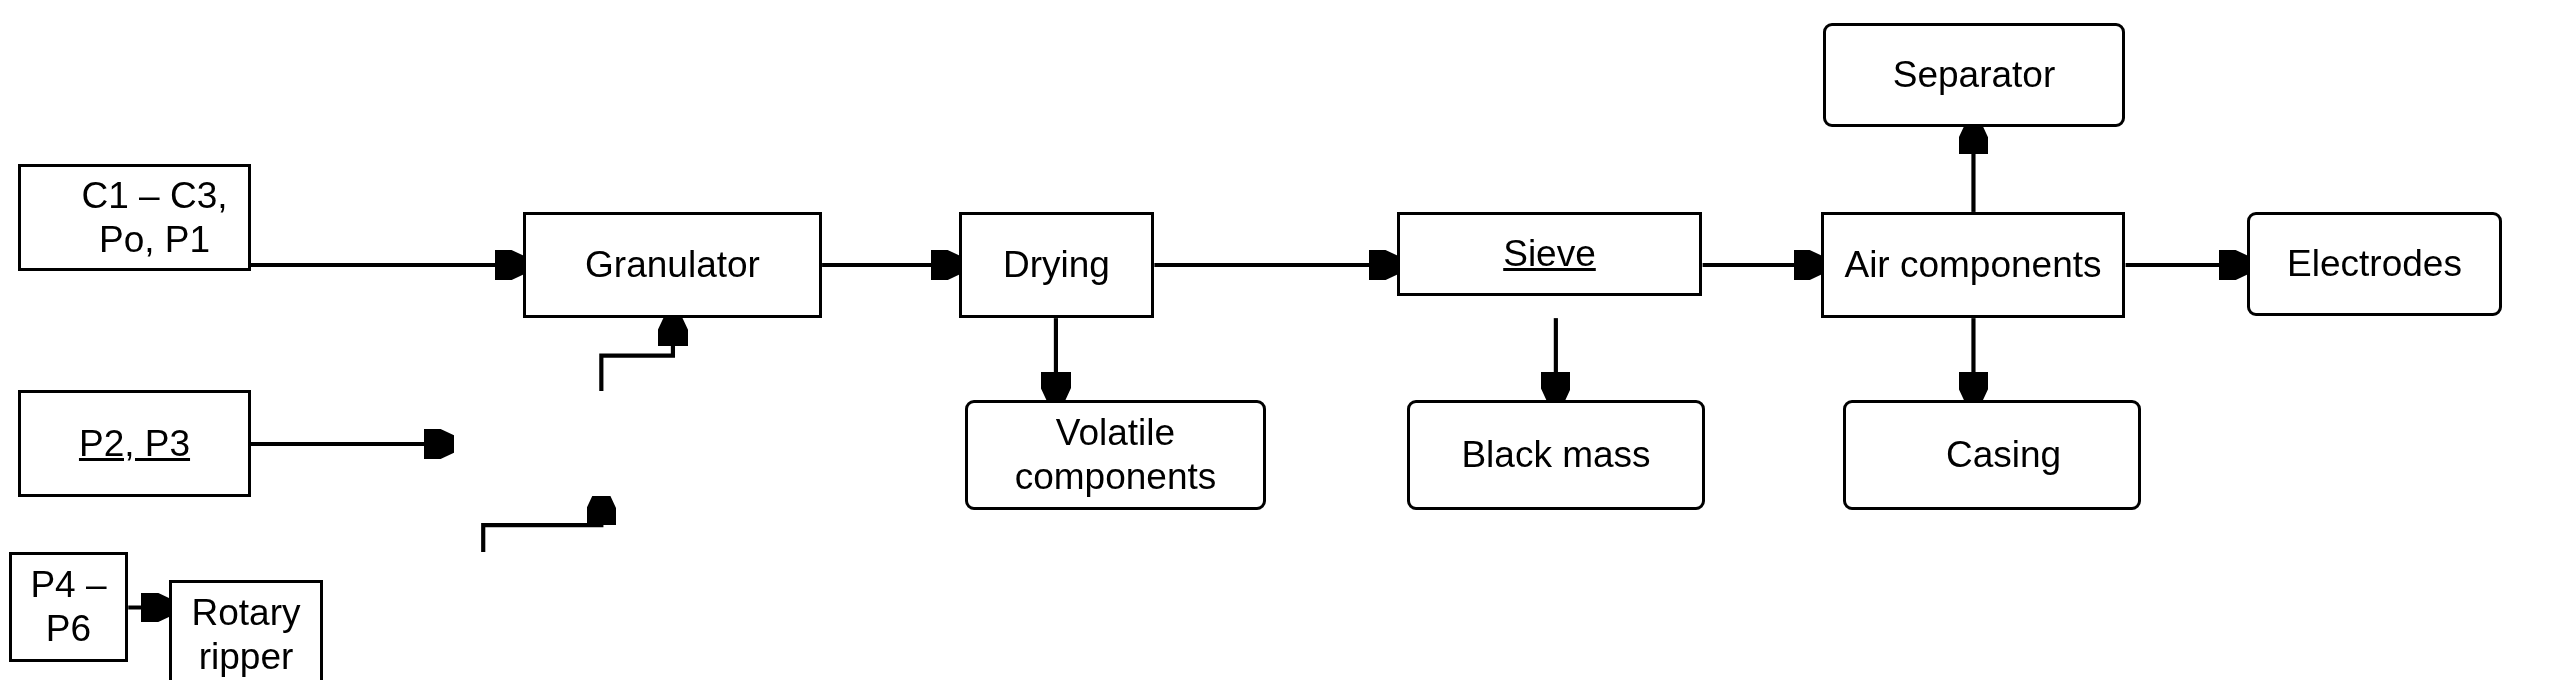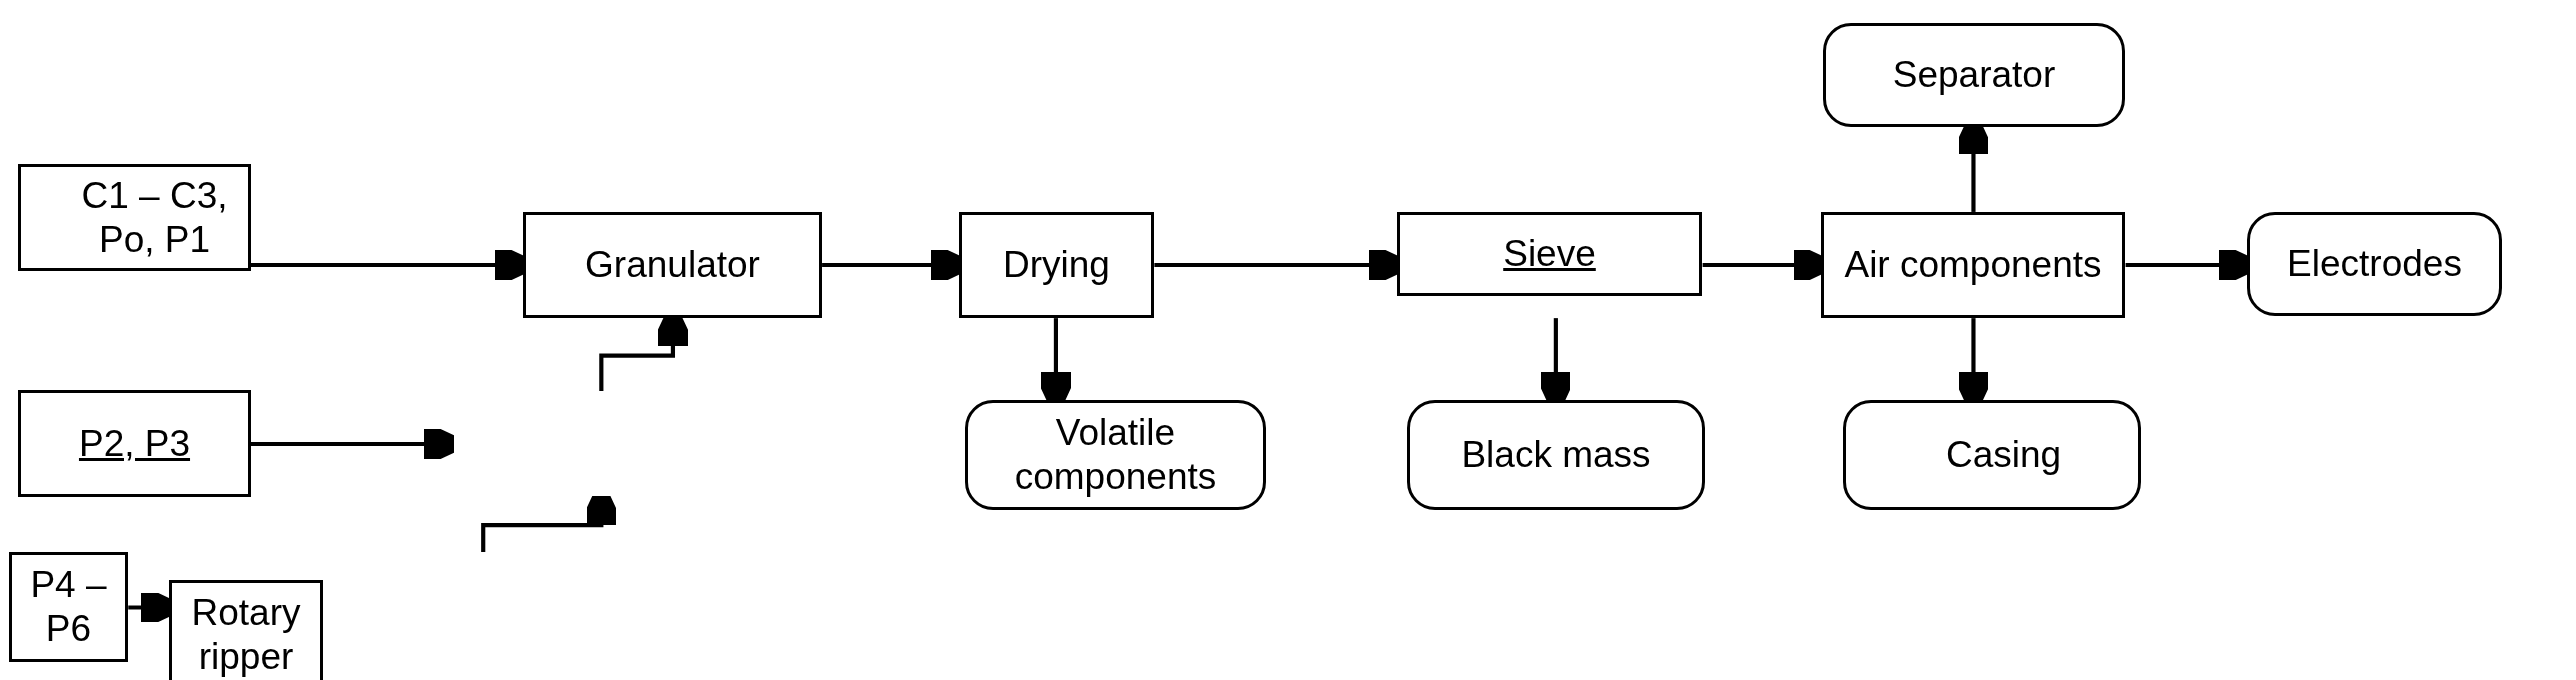--- a/index.html
+++ b/index.html
@@ -20,21 +20,21 @@
     justify-content:center;
     text-align:center;
     color:#000000;
     font-size:37px;
     line-height:1.18;
     font-weight:400;
     letter-spacing:0px;
     white-space:pre-line;
     z-index:2;
   }
-  .node.round{border-radius:28px;}
+  .node.round{border-radius:9px;}
   svg#edges{
     position:absolute;left:0;top:0;
     width:2576px;height:681px;
     z-index:1;
     overflow:visible;
   }
   svg#edges path, svg#edges line{
     stroke:#000000;
     stroke-width:7;
     fill:none;

